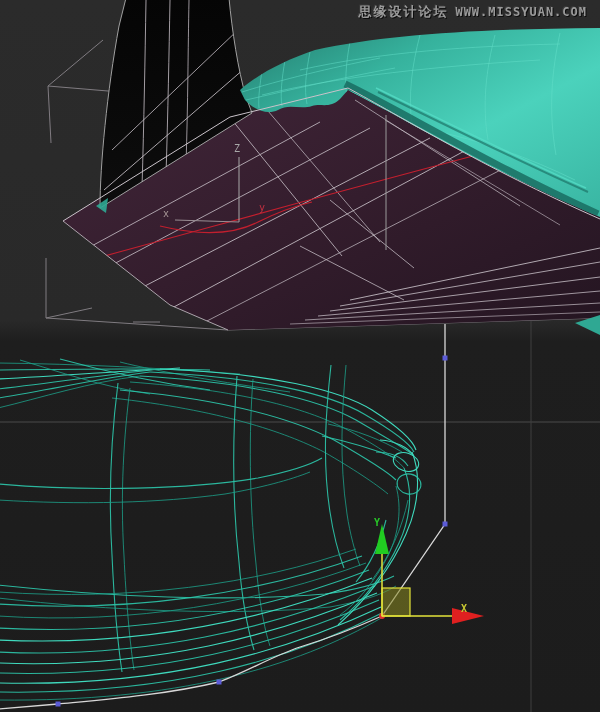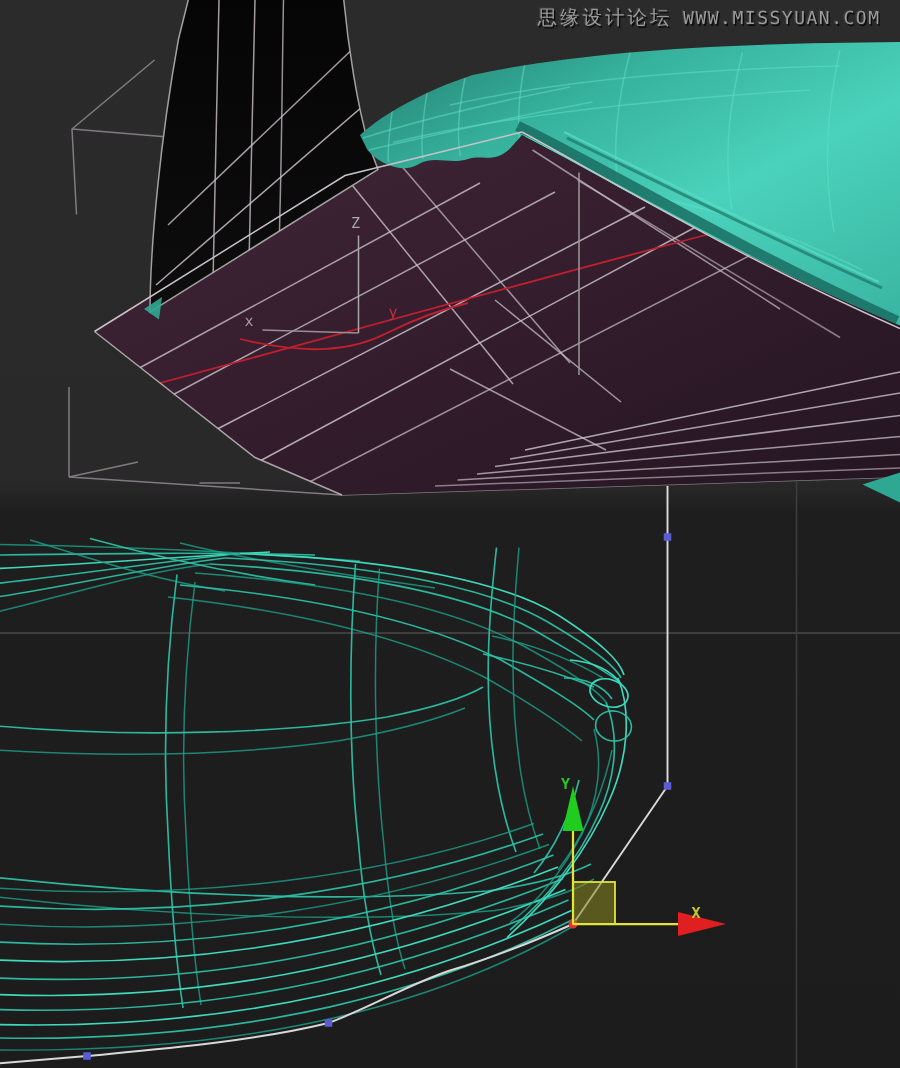--- a/index.html
+++ b/index.html
@@ -1,21 +1,21 @@
 <!DOCTYPE html>
 <html style="--c-bg_top: #2a2a2a; --c-bg_bottom: #1c1c1c; --c-teal_bright: #4fd7c0; --c-teal_mid: #3fc9b4; --c-teal_dark: #1e7b6d; --c-teal_edge_shadow: #14584e; --c-teal_wire: #2cc3a8; --c-teal_wire_light: #63dfca; --c-purple_surface: #38202f; --c-purple_dark: #241521; --c-black_mesh: #060606; --c-wire_gray: #c9c2c9; --c-red_line: #c21f2e; --c-spline_white: #d8d8d8; --c-vertex_blue: #5b5bd6; --c-vertex_selected_red: #e03030; --c-gizmo_yellow: #e3e33a; --c-gizmo_green: #22cc22; --c-gizmo_red: #dd2020; --c-grid_line: #4a4a4a; --c-watermark: #9a9a9a;"><head>
 <meta charset="utf-8">
 <style>
   html,body{margin:0;padding:0;background:#111;}
   .stage{position:relative;width:600px;height:712px;overflow:hidden;
          font-family:"DejaVu Sans Mono","Liberation Mono",monospace;}
   .stage svg{position:absolute;left:0;top:0;}
   .watermark{position:absolute;top:3px;right:13px;z-index:5;
              color:var(--c-watermark,#9a9a9a);
-             font-weight:normal;font-size:12px;letter-spacing:1px;
+             font-weight:bold;font-size:12px;letter-spacing:1px;
              text-shadow:1px 1px 0 #0d0d0d, -1px -1px 0 #3a3a3a;
              white-space:nowrap;}
   .watermark .cn{font-size:13px;margin-right:7px;letter-spacing:2px;}
   
   .wireg{stroke:var(--c-wire_gray,#c9c2c9);fill:none;stroke-width:1;}
   .wired{stroke:#8f8a90;fill:none;stroke-width:1;}
   .redln{stroke:var(--c-red_line,#c21f2e);fill:none;stroke-width:1.2;}
   .twire{stroke:var(--c-teal_wire_light,#63dfca);fill:none;stroke-width:1;opacity:.5;}
   .cwire{stroke:var(--c-teal_wire,#2cc3a8);fill:none;stroke-width:1.1;opacity:.92;}
   .cwire-b{stroke:#3fd9bd;fill:none;stroke-width:1.1;}

